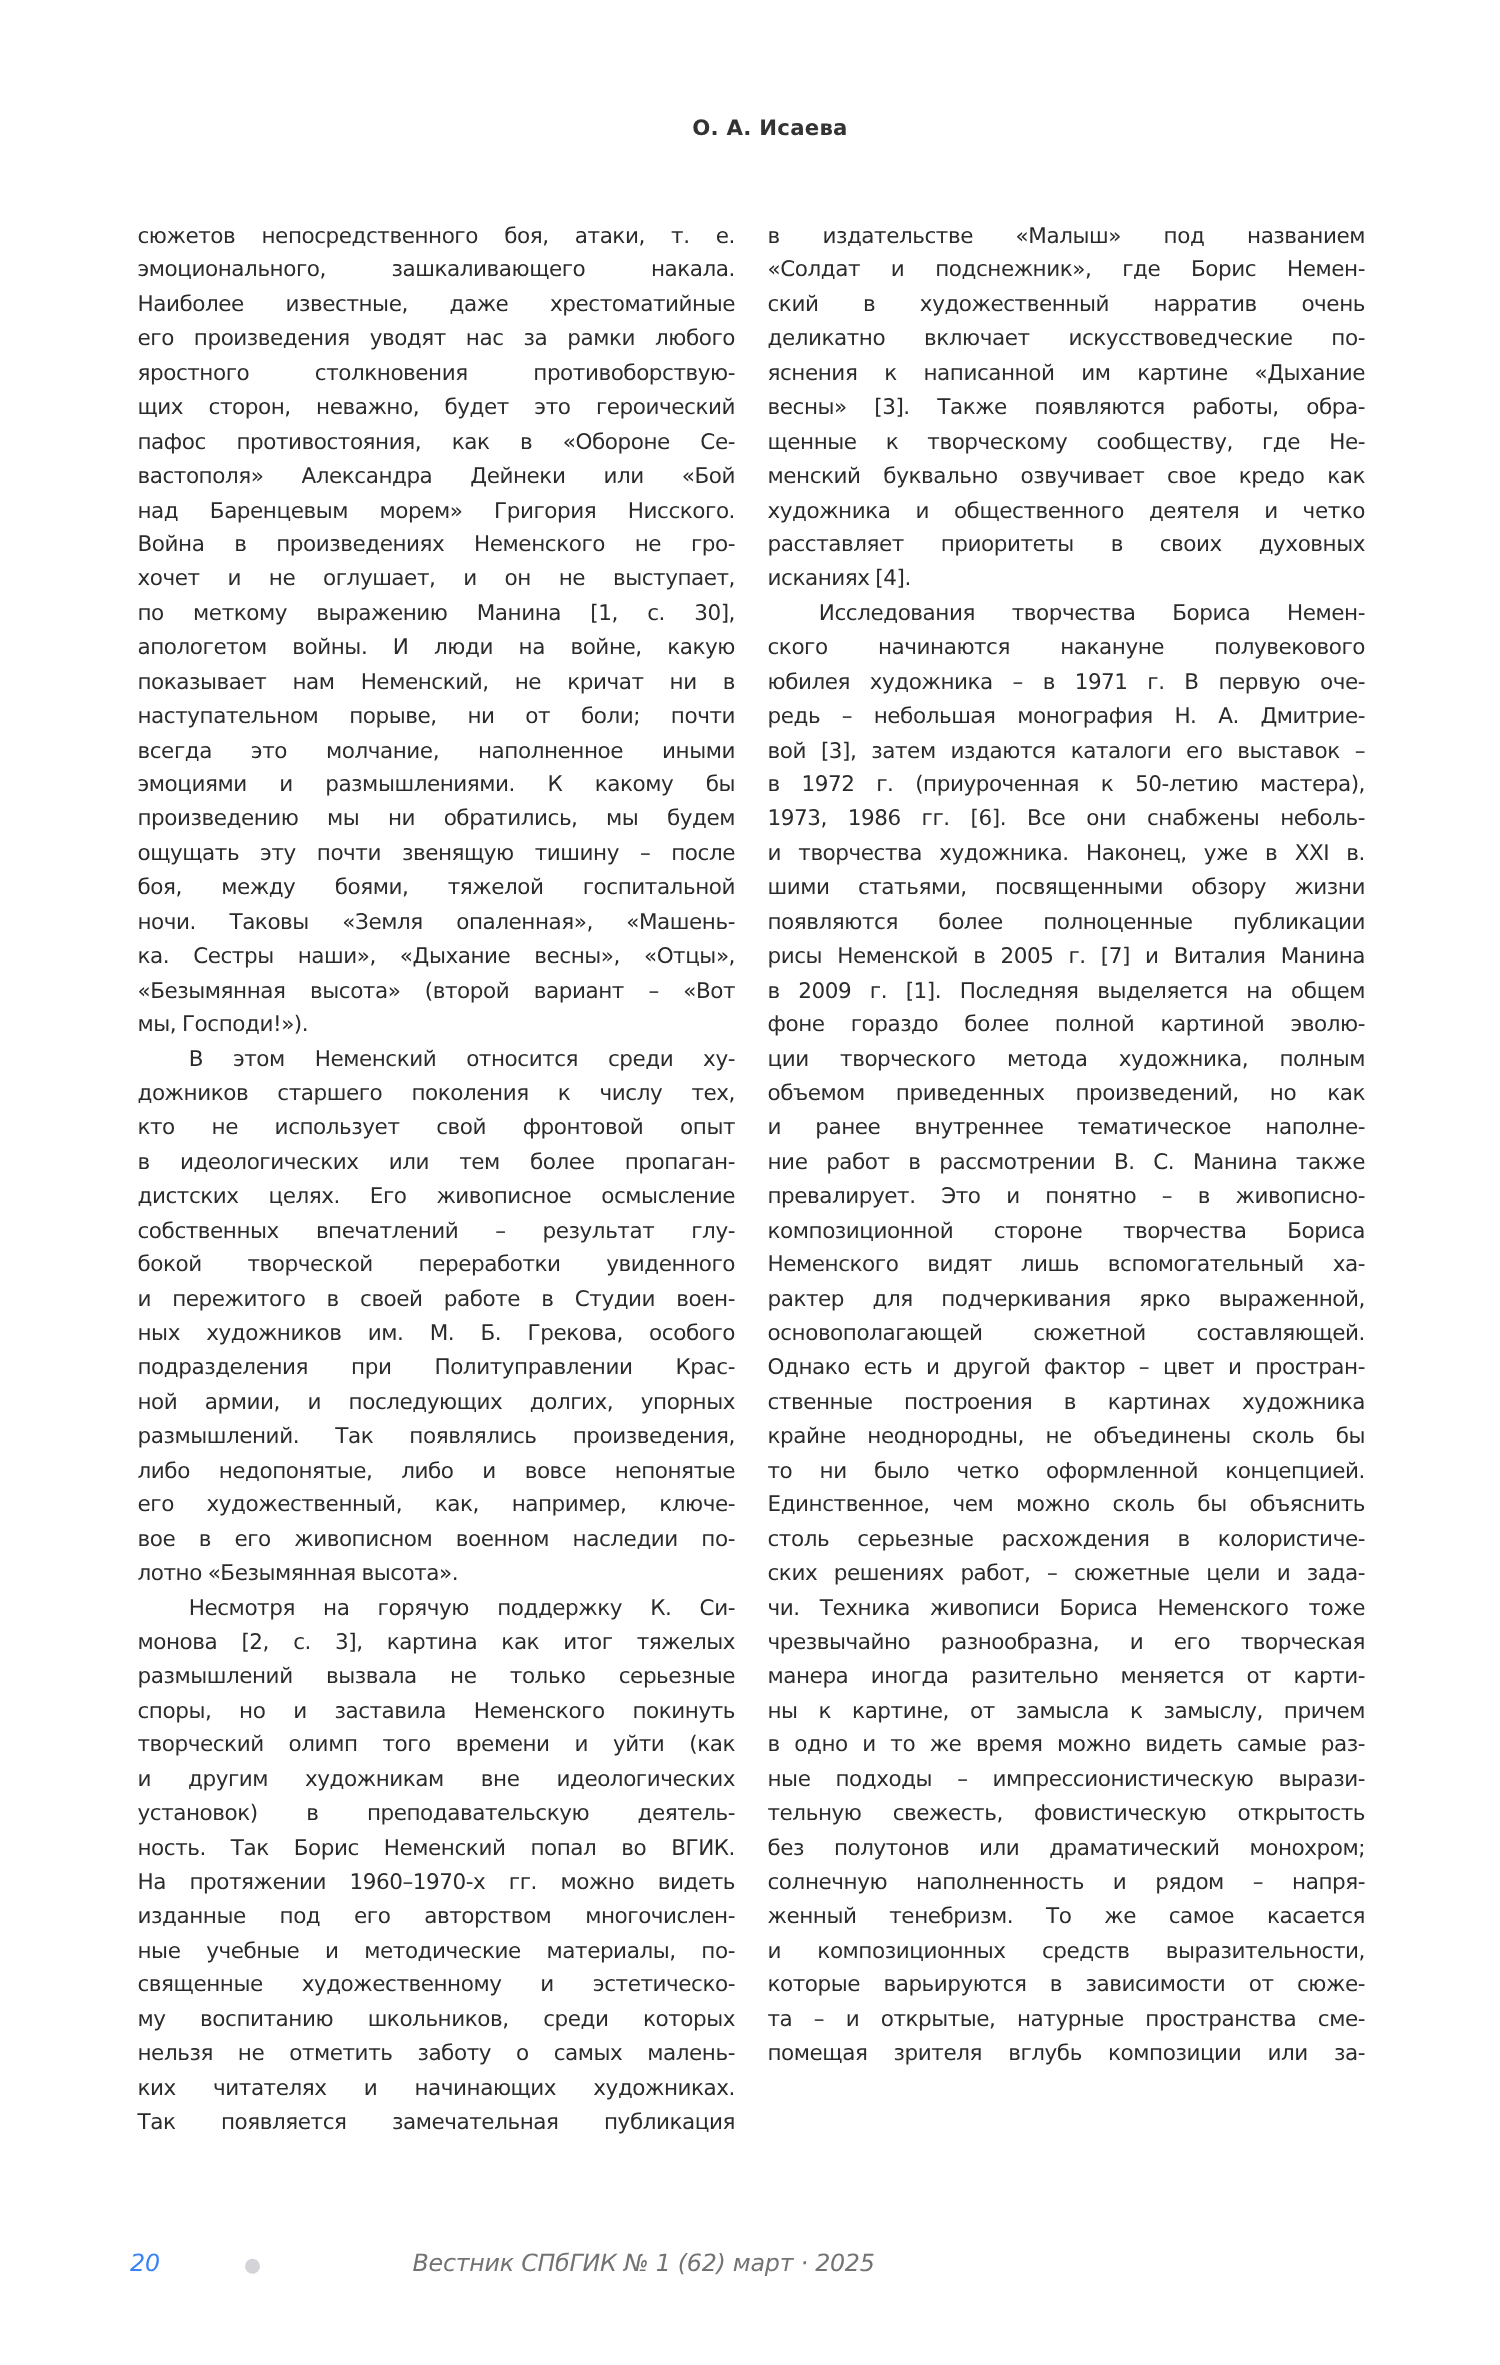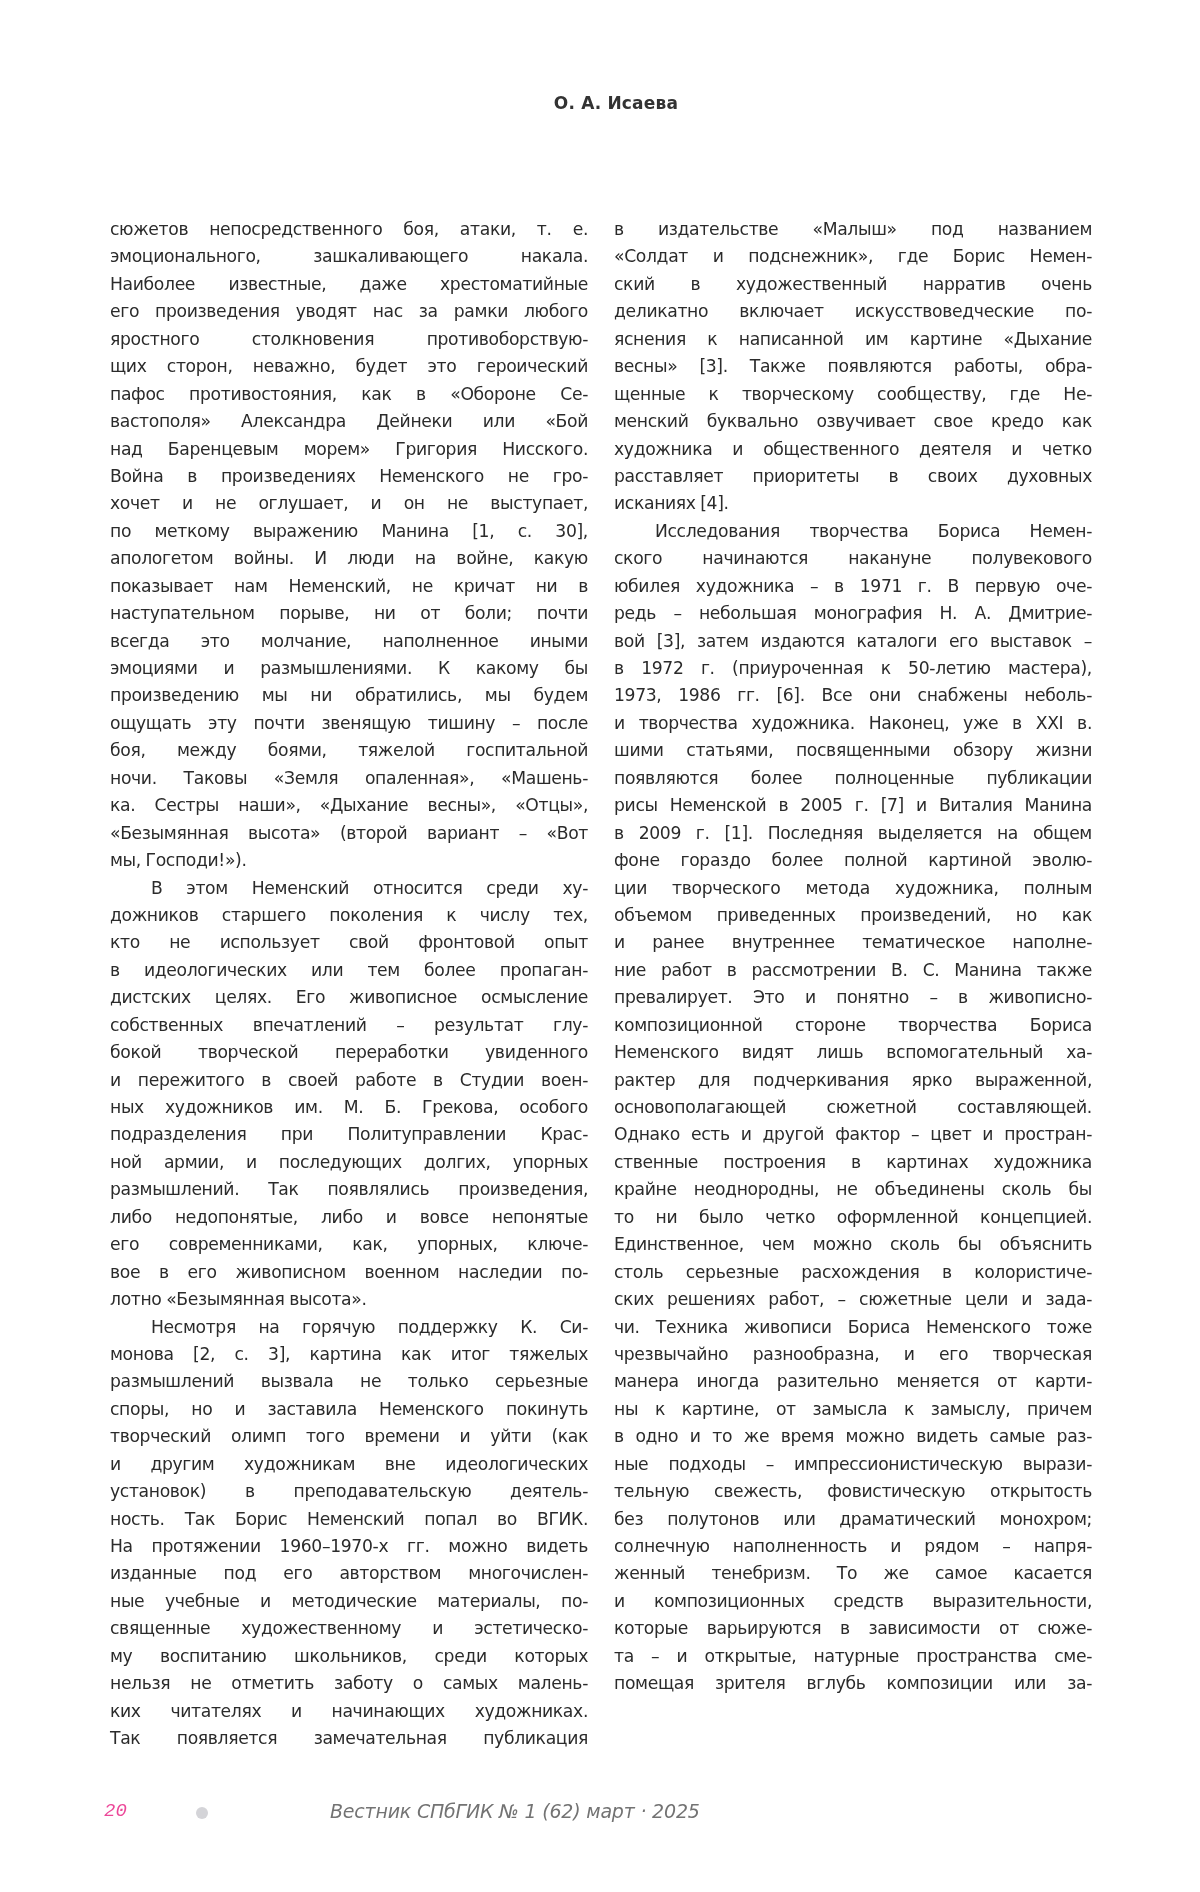--- a/index.html
+++ b/index.html
@@ -1,29 +1,29 @@
 <!DOCTYPE html>
 <html><head>
 <meta charset="utf-8">
 <style>
   html, body { margin: 0; padding: 0; background: #ffffff; }
   body { width: 1200px; height: 1892px; position: relative; overflow: hidden;
          font-family: "DejaVu Sans", "Liberation Sans", sans-serif; color: #2b2b2b; }
   .running-head { position: absolute; top: 93px; left: 16px; width: 1200px; text-align: center;
                   font-size: 17px; font-weight: bold; color: #333; letter-spacing: 0.2px; }
-  .col { position: absolute; top: 176px; width: 478px; margin-top: 40px; }
+  .col { position: absolute; top: 176px; width: 478px; }
   .col.left { left: 110px; }
   .col.right { left: 614px; }
   .line { display: block; height: 27.45px; line-height: 27.45px; font-size: 17.2px;
           white-space: nowrap; text-align: justify; text-align-last: justify;
           letter-spacing: -0.35px; word-spacing: -0.5px; }
   .line.last { text-align-last: left; }
   .line.indent { padding-left: 41px; }
   .footer { position: absolute; top: 1800px; left: 0; width: 1200px; height: 30px; }
-  .page-num { position: absolute; left: 104px; top: 0; font-size: 19px; font-style: italic; color: #ec4899; font-family: Liberation Mono, monospace; }
+  .page-num { position: absolute; left: 104px; top: 0; font-size: 19px; font-style: italic; color: #3b82f6; }
   .dot { position: absolute; left: 196px; top: 7px; width: 12px; height: 12px; border-radius: 50%; background: #d4d4d8; }
   .journal { position: absolute; left: 330px; top: 0; font-size: 19px; font-style: italic; color: #737373; letter-spacing: -0.2px; }
 </style>
 </head>
 <body>
 
 <div class="running-head">О. А. Исаева</div>
 
 <div class="col left" id="col-left">
     <span class="line">сюжетов непосредственного боя, атаки, т. е.</span>
@@ -56,21 +56,21 @@
     <span class="line">в идеологических или тем более пропаган-</span>
     <span class="line">дистских целях. Его живописное осмысление</span>
     <span class="line">собственных впечатлений – результат глу-</span>
     <span class="line">бокой творческой переработки увиденного</span>
     <span class="line">и пережитого в своей работе в Студии воен-</span>
     <span class="line">ных художников им. М. Б. Грекова, особого</span>
     <span class="line">подразделения при Политуправлении Крас-</span>
     <span class="line">ной армии, и последующих долгих, упорных</span>
     <span class="line">размышлений. Так появлялись произведения,</span>
     <span class="line">либо недопонятые, либо и вовсе непонятые</span>
-    <span class="line">его современниками, как, упорных, ключе-</span>
+    <span class="line">его художественный, как, например, ключе-</span>
     <span class="line">вое в его живописном военном наследии по-</span>
     <span class="line last">лотно «Безымянная высота».</span>
     <span class="line indent">Несмотря на горячую поддержку К. Си-</span>
     <span class="line">монова [2, с. 3], картина как итог тяжелых</span>
     <span class="line">размышлений вызвала не только серьезные</span>
     <span class="line">споры, но и заставила Неменского покинуть</span>
     <span class="line">творческий олимп того времени и уйти (как</span>
     <span class="line">и другим художникам вне идеологических</span>
     <span class="line">установок) в преподавательскую деятель-</span>
     <span class="line">ность. Так Борис Неменский попал во ВГИК.</span>

